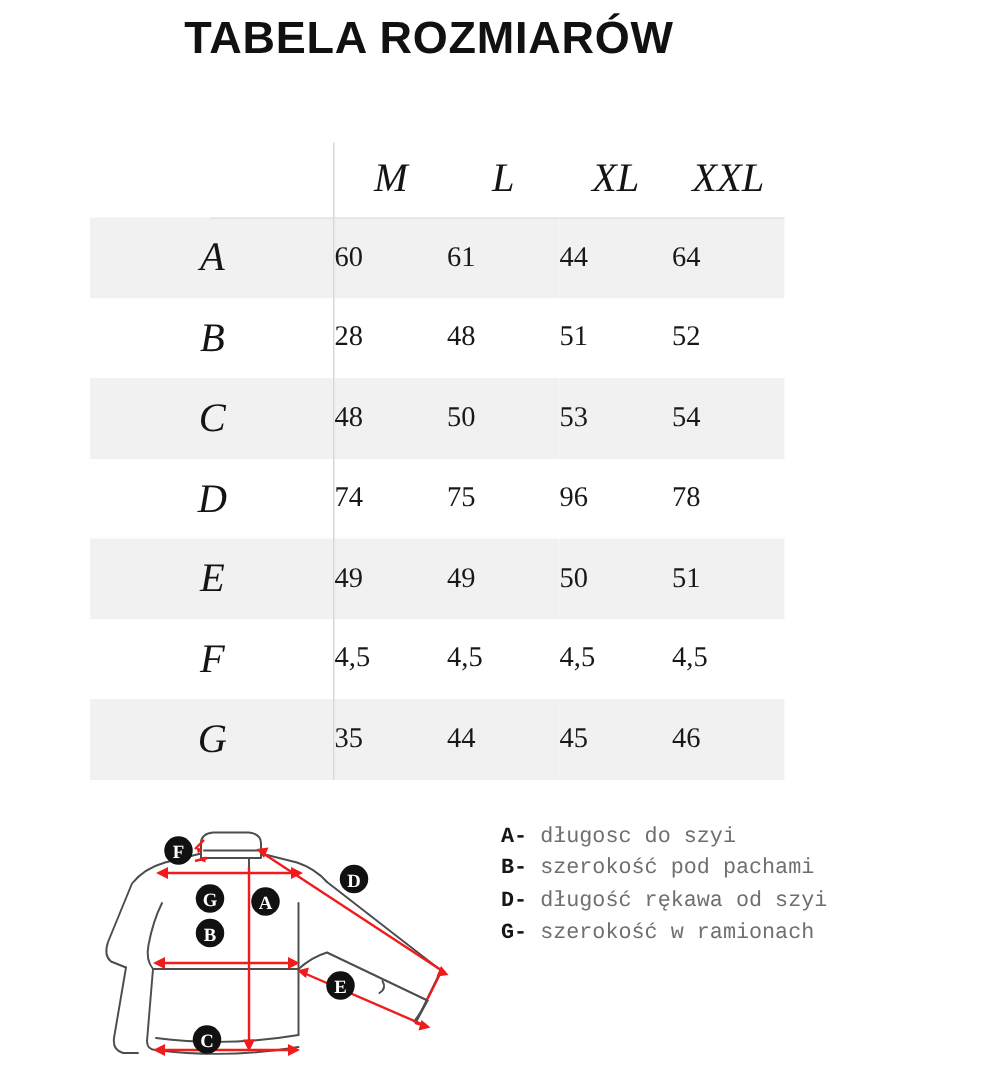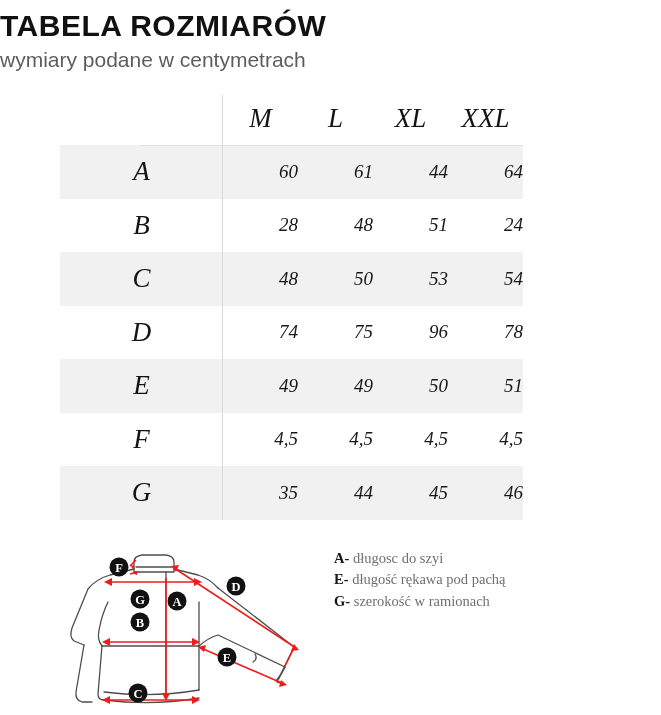--- a/index.html
+++ b/index.html
@@ -15,21 +15,21 @@
     font-family: "Liberation Sans", sans-serif;
     color: #1a1a1a;
   }
 
   
   #header {
     position: absolute;
     left: 0;
     top: 8px;
     width: 572px;
-    text-align: left;
+    text-align: center;
   }
   #page-title {
     font-family: "Liberation Sans", sans-serif;
     font-weight: bold;
     font-size: 30px;
     letter-spacing: 0.5px;
     color: #111111;
     line-height: 36px;
     margin: 0;
   }
@@ -86,25 +86,24 @@
     font-style: italic;
     font-weight: normal;
     font-size: 27px;
     color: #141414;
     text-align: center;
     vertical-align: middle;
     padding-right: 18px;
   }
   td.cell-value {
     font-family: "Liberation Serif", serif;
-    font-style: italic;
     font-weight: normal;
     font-size: 19px;
     color: #181818;
-    text-align: right;
+    text-align: left;
     vertical-align: middle;
   }
 
   
   #header-rule {
     position: absolute;
     left: 140px;
     top: 145px;
     width: 383px;
     height: 1px;
@@ -135,42 +134,41 @@
     width: 275px;
     height: 172px;
   }
   #legend {
     position: absolute;
     left: 334px;
     top: 8px;
     width: 320px;
   }
   .legend-line {
-    font-family: Liberation Serif, serif;
+    font-family: Liberation Mono, monospace;
     font-size: 14.5px;
     line-height: 21.3px;
     color: #6b6b6b;
     white-space: nowrap;
   }
   .legend-line .lg-key {
     font-weight: bold;
     color: #161616;
   }
   .legend-line .lg-dash {
     font-weight: bold;
     color: #161616;
   }
   .legend-line .lg-text { color: #6f6f6f; }
 </style>
 </head>
 <body>
 
 <div id="header">
   <div id="page-title">TABELA ROZMIARÓW</div>
-  <div id="page-subtitle">wymiary podane w centymetrach</div>
 </div>
 
 <div id="size-table">
   <table class="sizes">
     <colgroup>
       <col class="c-label">
       <col class="c-size">
       <col class="c-size">
       <col class="c-size">
       <col class="c-size">
@@ -190,21 +188,21 @@
         <td class="cell-value">60</td>
         <td class="cell-value">61</td>
         <td class="cell-value">44</td>
         <td class="cell-value">64</td>
       </tr>
       <tr class="data-row plain">
         <td class="row-label">B</td>
         <td class="cell-value">28</td>
         <td class="cell-value">48</td>
         <td class="cell-value">51</td>
-        <td class="cell-value">24</td>
+        <td class="cell-value">52</td>
       </tr>
       <tr class="data-row shaded">
         <td class="row-label">C</td>
         <td class="cell-value">48</td>
         <td class="cell-value">50</td>
         <td class="cell-value">53</td>
         <td class="cell-value">54</td>
       </tr>
       <tr class="data-row plain">
         <td class="row-label">D</td>
@@ -341,22 +339,26 @@
       </g>
     </svg>
   </div>
 
   <div id="legend">
     <div class="legend-line">
       <span class="lg-key">A</span><span class="lg-dash">-</span>
       <span class="lg-text">długosc do szyi</span>
     </div>
     <div class="legend-line">
-      <span class="lg-key">E</span><span class="lg-dash">-</span>
-      <span class="lg-text">długość rękawa pod pachą</span>
+      <span class="lg-key">B</span><span class="lg-dash">-</span>
+      <span class="lg-text">szerokość pod pachami</span>
+    </div>
+    <div class="legend-line">
+      <span class="lg-key">D</span><span class="lg-dash">-</span>
+      <span class="lg-text">długość rękawa od szyi</span>
     </div>
     <div class="legend-line">
       <span class="lg-key">G</span><span class="lg-dash">-</span>
       <span class="lg-text">szerokość w ramionach</span>
     </div>
   </div>
 
 </div>
 
 </body></html>

